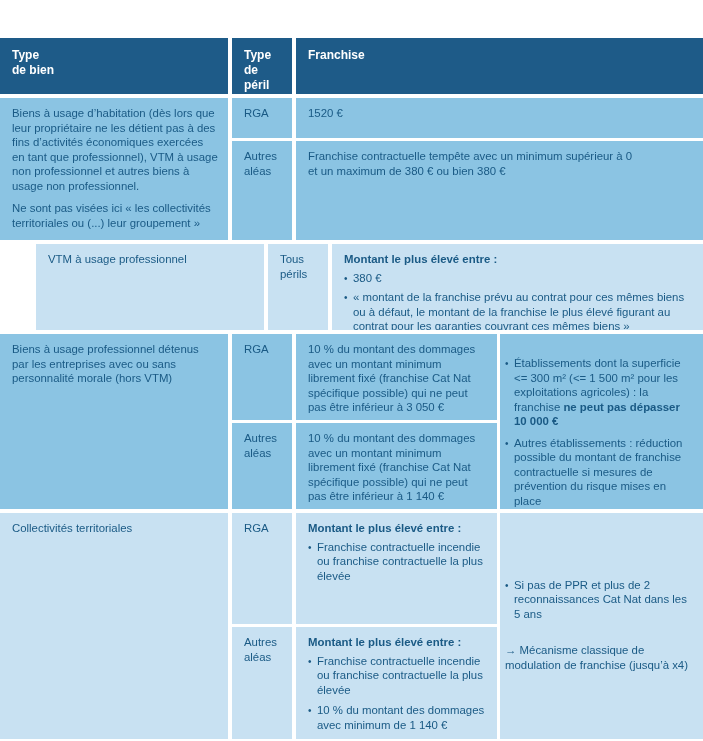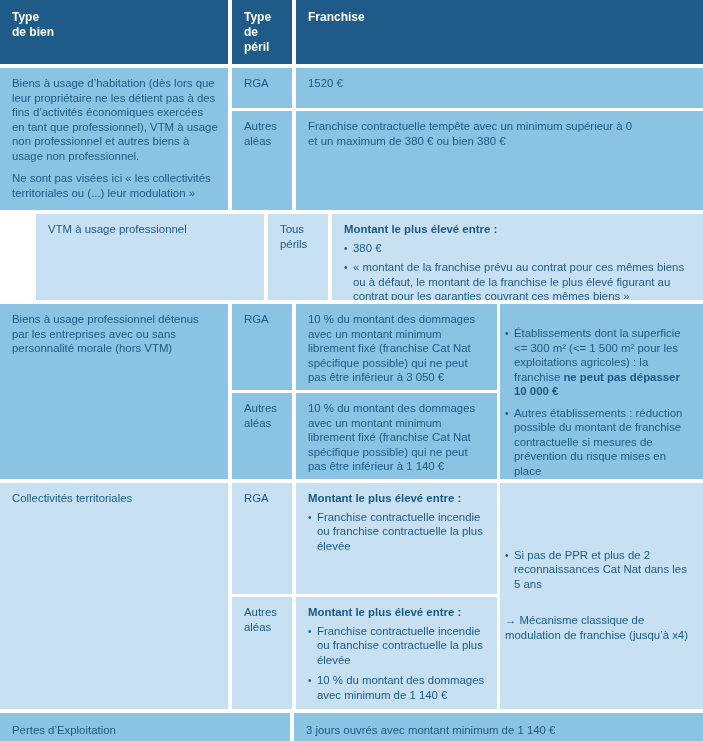--- a/index.html
+++ b/index.html
@@ -24,21 +24,21 @@
   .c2 { width:60px; flex:0 0 60px; }
   .c3 { flex:1 1 auto; }
   .c3main { width:201px; flex:0 0 201px; }
   .cnote { flex:1 1 auto; }
   .cell { padding:8px 10px 6px 12px; }
   .dark  { background:#1e5b88; color:#ffffff; }
   .med   { background:#8bc4e3; }
   .light { background:#c8e1f2; }
   .prewrap { white-space:pre-line; }
   .b { font-weight:700; }
-  .header { height:64px; }
+  .header { height:56px;margin-top:38px; }
   .header .cell { padding-top:10px; font-size:12px; line-height:15px; font-weight:700; }
   .r1 { height:142px; }
   .r2 { height:86px;padding-left:36px; }
   .r3 { height:175px;justify-content:center; }
   .r4 { height:226px; }
   .r5 { height:34px; }
   .strip { height:6px; }
   .subcol { display:flex; flex-direction:column; flex:1 1 auto; }
   .sub { display:flex; overflow:hidden; }
   .r1 .sub1 { height:40px; }
@@ -69,21 +69,21 @@
     <div class="gap4"></div>
     <div class="c2 cell dark prewrap">Type
 de péril</div>
     <div class="gap4"></div>
     <div class="c3 cell dark">Franchise</div>
   </div>
 
   <div class="row r1 mb4">
     <div class="c1 cell med">
       <div>Biens à usage d’habitation (dès lors que leur propriétaire ne les détient pas à des fins d’activités économiques exercées en tant que professionnel), VTM à usage non professionnel et autres biens à usage non professionnel.</div>
-      <div class="para2">Ne sont pas visées ici « les collectivités territoriales ou (...) leur modulation »</div>
+      <div class="para2">Ne sont pas visées ici « les collectivités territoriales ou (...) leur groupement »</div>
     </div>
     <div class="gap4"></div>
     <div class="subcol">
       <div class="sub sub1 submb">
         <div class="c2 cell med">RGA</div>
         <div class="gap4"></div>
         <div class="c3 cell med">1520 €</div>
       </div>
       <div class="sub sub2">
         <div class="c2 cell med">Autres aléas</div>

